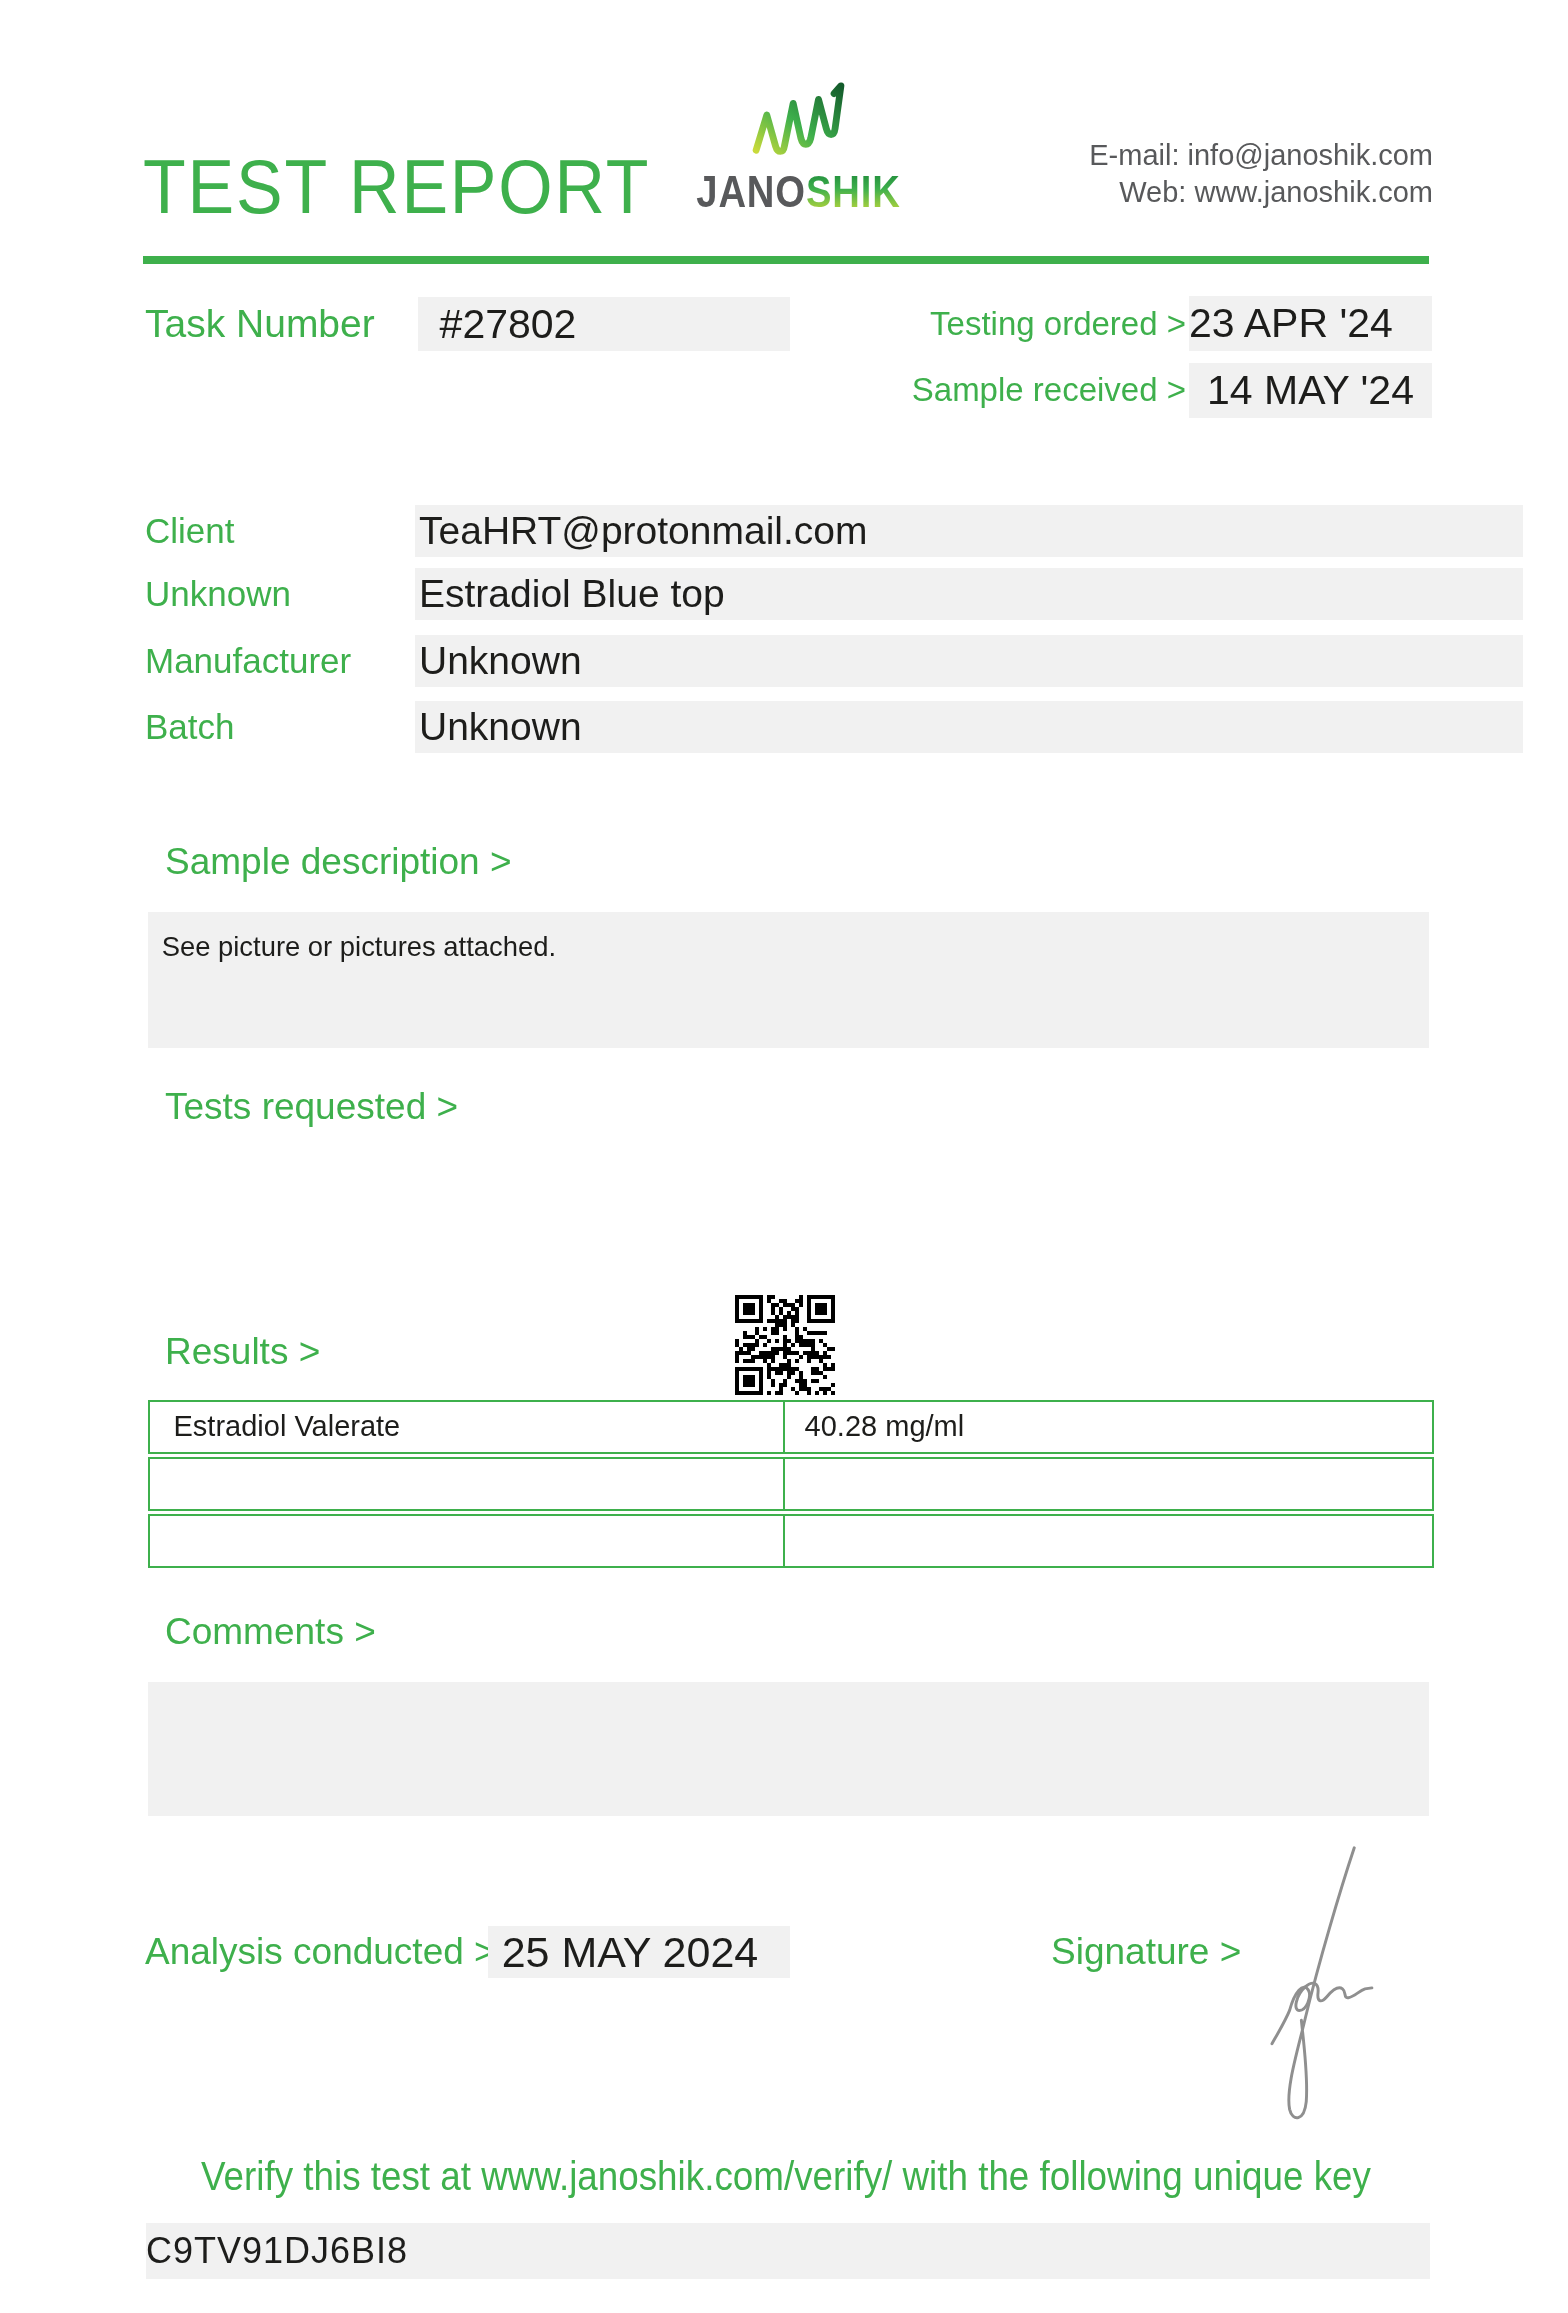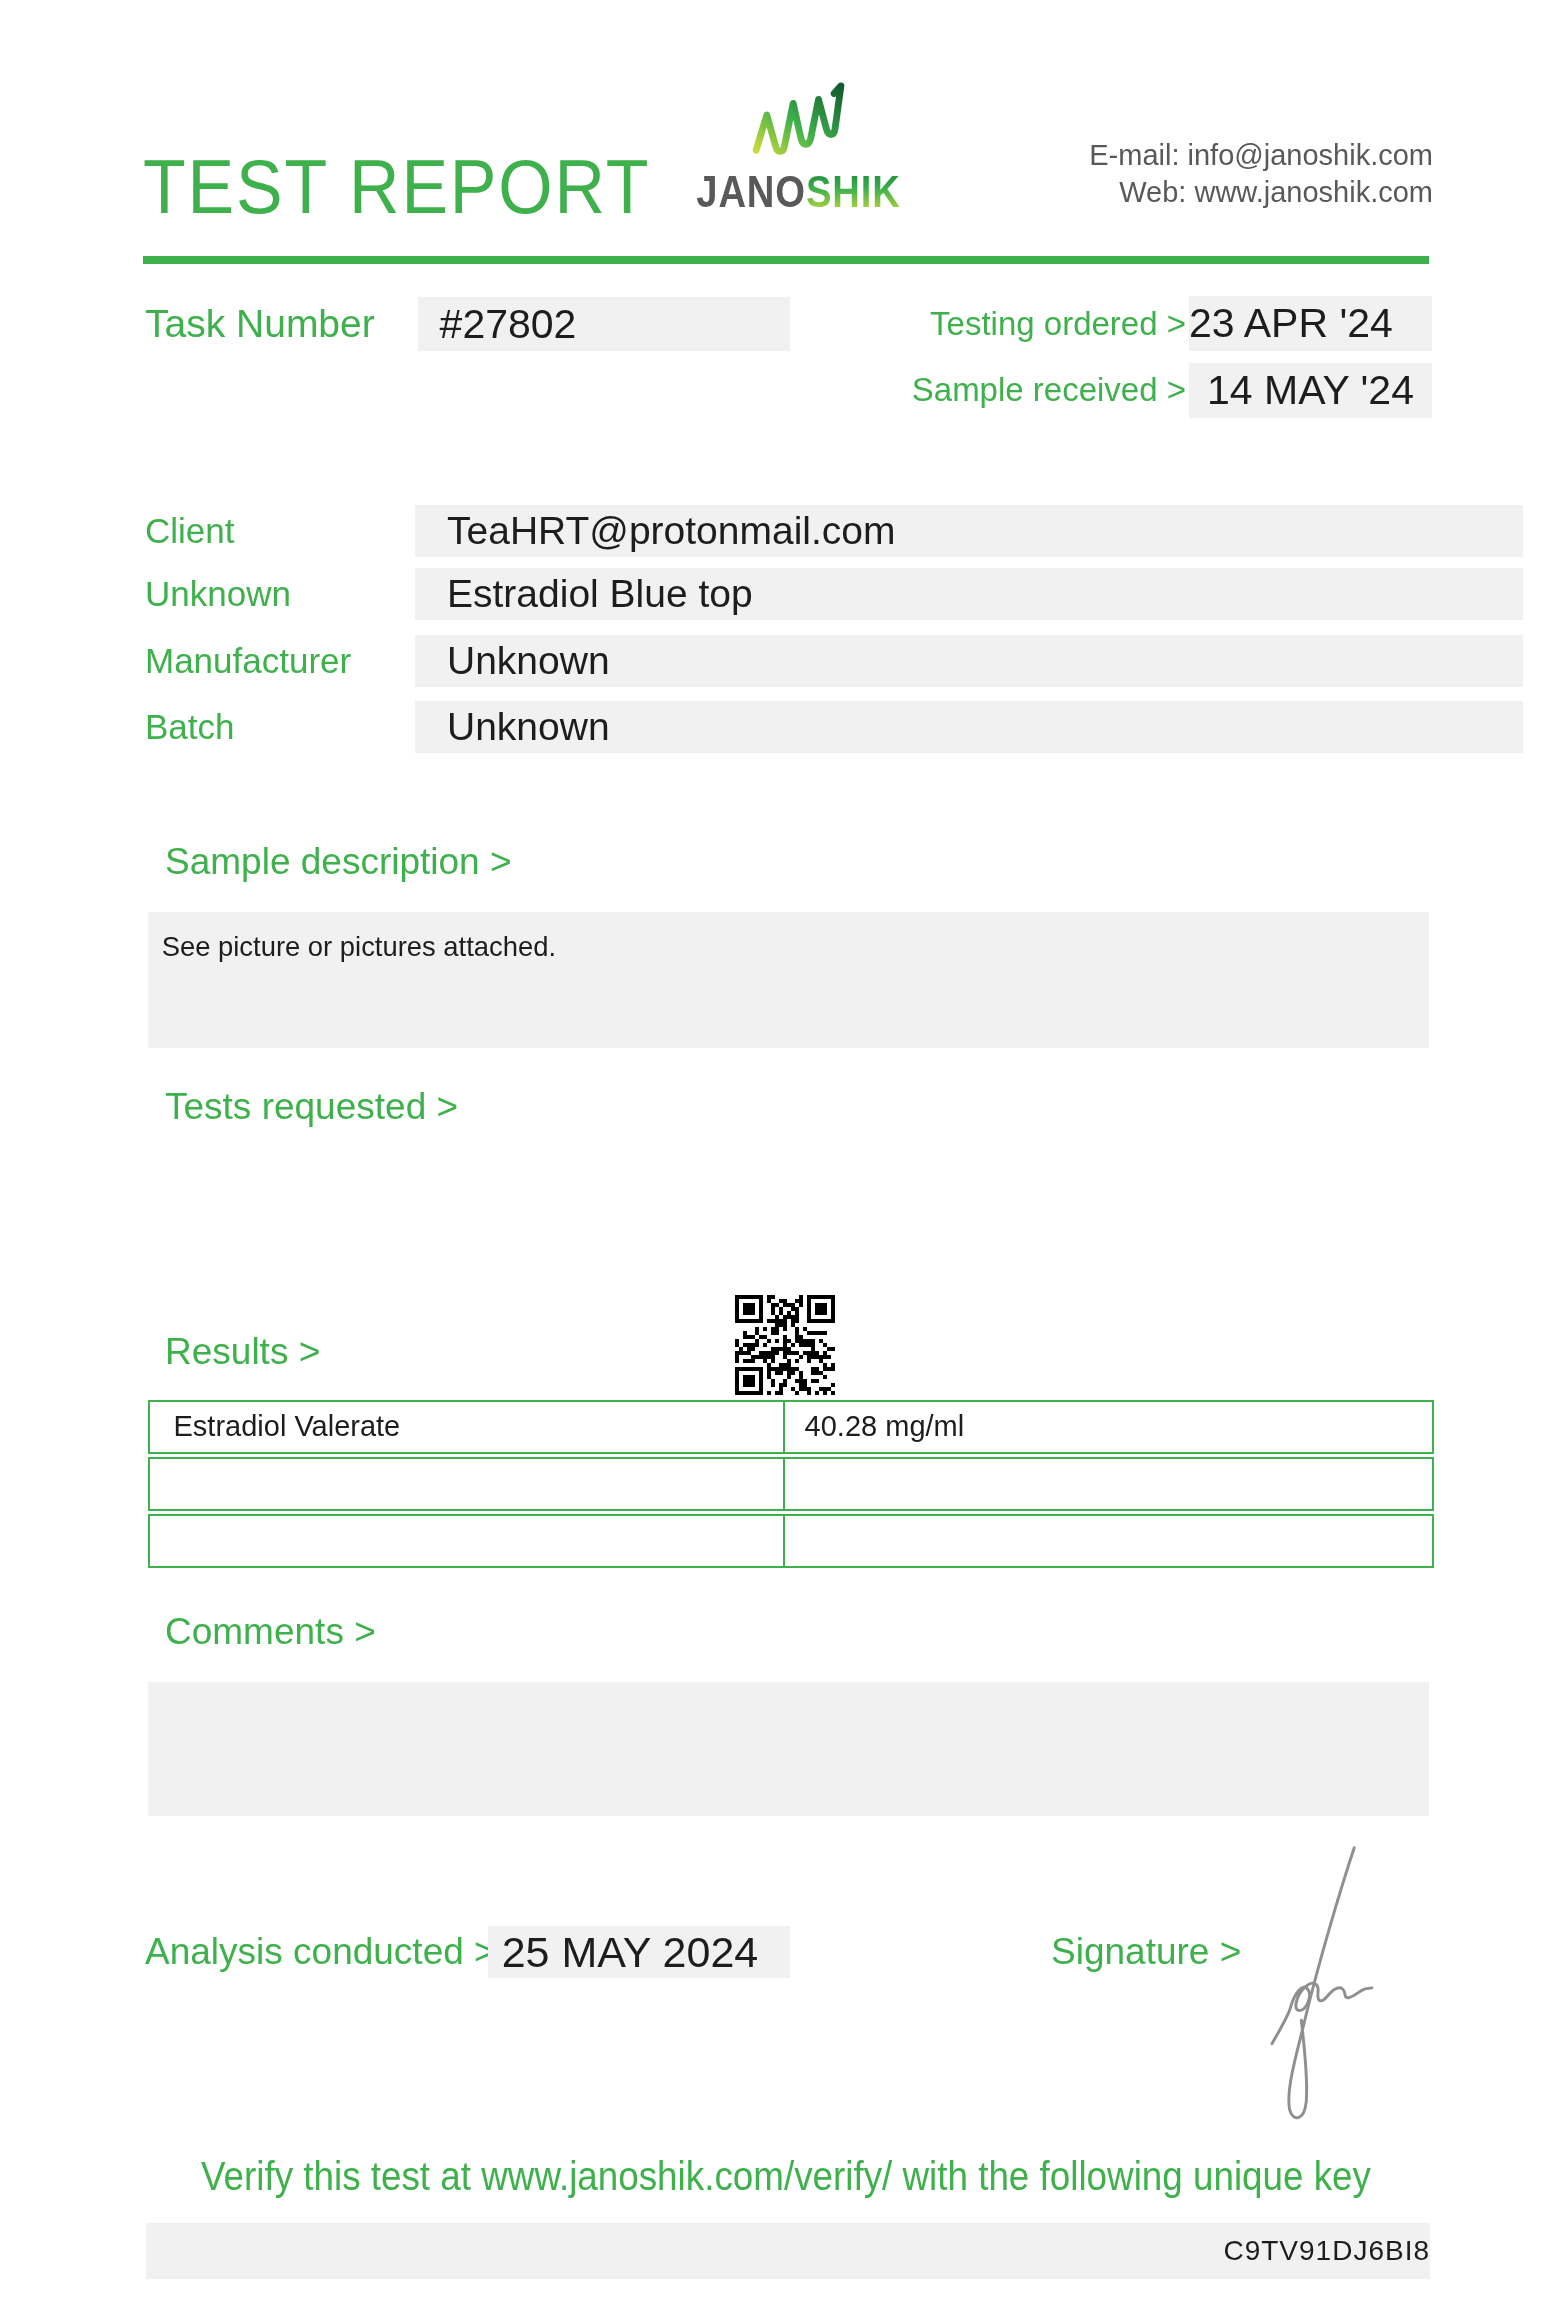--- a/index.html
+++ b/index.html
@@ -53,21 +53,21 @@
     position:absolute;left:418px;top:297px;width:372px;height:54px;
     line-height:54px;font-size:41px;padding-left:21.6px;
   }
   .ordered-label{position:absolute;left:784px;width:402px;top:297px;height:54px;line-height:54px;text-align:right;font-size:33px;color:var(--accent-green);}
   .ordered-date{position:absolute;left:1189px;top:296px;width:243px;height:55px;line-height:55px;font-size:41px;}
   .received-label{position:absolute;left:784px;width:402px;top:363px;height:54px;line-height:54px;text-align:right;font-size:33px;color:var(--accent-green);}
   .received-date{position:absolute;left:1189px;top:363px;width:243px;height:55px;line-height:55px;font-size:41px;text-align:center;}
 
   
   .field-label{position:absolute;left:145px;height:52px;line-height:52px;font-size:35px;color:var(--accent-green);}
-  .field-value{position:absolute;left:415px;width:1108px;height:52px;line-height:52px;font-size:39px;padding-left:32px;}
+  .field-value{position:absolute;left:415px;width:1108px;height:52px;line-height:52px;font-size:39px;padding-left:4px;}
   .fl-0{top:505px;}.fv-0{top:505px;}
   .fl-1{top:568px;}.fv-1{top:568px;}
   .fl-2{top:635px;}.fv-2{top:635px;}
   .fl-3{top:701px;}.fv-3{top:701px;}
 
   
   .section-heading{position:absolute;left:145px;font-size:37px;color:var(--accent-green);white-space:nowrap;margin-left:20px;}
   .h-sample{top:841px;}
   .h-tests{top:1086px;}
   .h-results{top:1331px;}
@@ -101,21 +101,21 @@
   .signature-label{position:absolute;left:1051px;top:1926px;height:52px;line-height:52px;font-size:37px;color:var(--accent-green);}
   .signature-image{position:absolute;left:1262px;top:1838px;}
 
   .verify-text{
     position:absolute;left:143px;top:2154px;width:1286px;text-align:center;
     font-size:40px;color:var(--accent-green);
     transform:scaleX(.92);transform-origin:center;white-space:nowrap;
   }
   .verify-key-box{
     position:absolute;left:146px;top:2223px;width:1284px;height:56px;
-    line-height:56px;text-align:right;font-size:28px;letter-spacing:1px;
+    line-height:56px;text-align:left;font-size:36px;letter-spacing:1px;
   }
 </style>
 </head>
 <body>
 
 <div class="page">
 
   <div class="page-title">
     <span class="stretch">TEST REPORT</span>
   </div>

